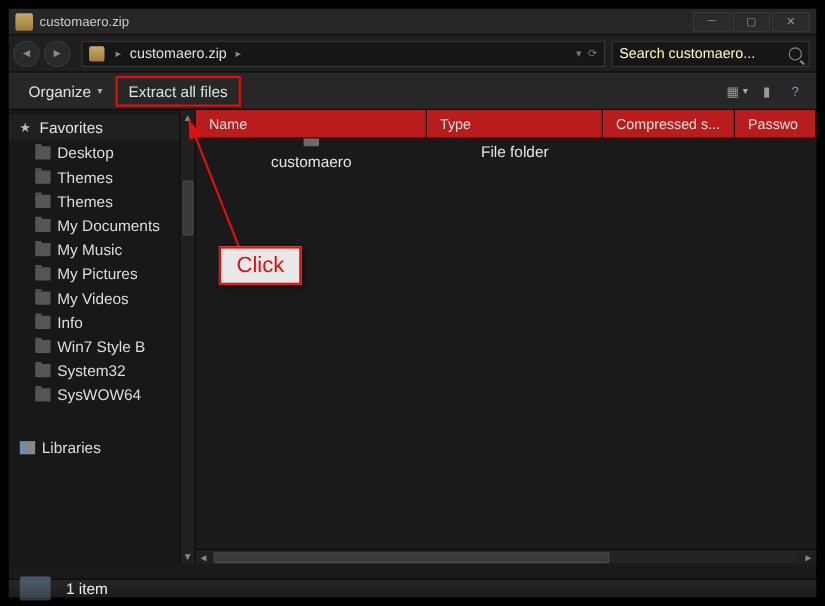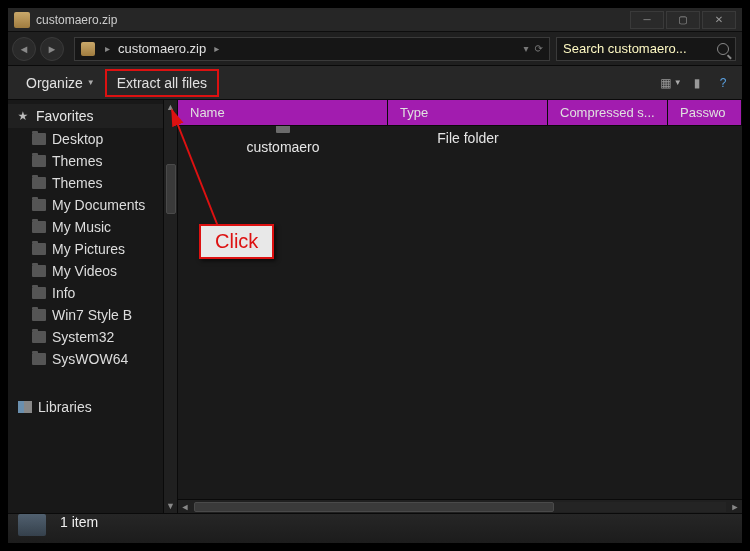--- a/index.html
+++ b/index.html
@@ -45,36 +45,36 @@
   .side-item { display:flex; align-items:center; gap:6px; padding:3px 6px 3px 24px; font-size:14px; color:#ddd; white-space:nowrap; overflow:hidden; text-overflow:ellipsis;}
   .f-icon { width:14px; height:12px; background:#555; border-radius:1px; flex-shrink:0; position:relative;}
   .f-icon::before{content:'';position:absolute;top:-2px;left:0;width:6px;height:2px;background:#555;border-radius:1px 1px 0 0;}
   .lib-icon{width:14px;height:12px;background:linear-gradient(90deg,#6a8fae 0%,#6a8fae 40%,#888 40%,#888 100%);flex-shrink:0;}
   
   .sb-scroll { width:14px; background:#202020; border-left:1px solid #0a0a0a; display:flex; flex-direction:column; align-items:center;}
   .sb-scroll .arrow{height:14px;color:#888;font-size:9px;display:flex;align-items:center;justify-content:center;width:100%;}
   .sb-scroll .thumb{margin-top:50px;width:10px;height:50px;background:#3a3a3a;border:1px solid #4a4a4a;border-radius:2px;}
 
   .main { flex:1; display:flex; flex-direction:column; background:#1a1a1a; position:relative;}
-  .col-headers { height:26px; display:flex; align-items:center; border-bottom:1px solid #0a0a0a; background:#a21caf; font-size:13px; color:#e0e0e0;}
+  .col-headers { height:26px; display:flex; align-items:center; border-bottom:1px solid #0a0a0a; background:#b91c1c; font-size:13px; color:#e0e0e0;}
   .col { padding:0 12px; border-right:1px solid #0a0a0a; height:100%; display:flex; align-items:center; overflow:hidden; white-space:nowrap;}
   .col.name{width:210px;} .col.type{width:160px;} .col.comp{width:120px;align-items:center;} .col.pass{flex:1;}
   .filelist { flex:1; overflow:auto; }
   .row { display:flex; align-items:center; height:24px; font-size:14px; color:#e5e5e5;}
   .cell { padding:0 12px; display:flex; align-items:center; gap:6px;flex-direction:column;}
   .cell.name{width:210px;} .cell.type{width:160px;} .cell.comp{width:120px;} .cell.pass{flex:1;}
   .folder-icon{width:14px;height:12px;background:#6b6b6b;border-radius:1px;position:relative;flex-shrink:0;}
   .folder-icon::before{content:'';position:absolute;top:-2px;left:0;width:6px;height:2px;background:#6b6b6b;border-radius:1px 1px 0 0;}
   .h-scroll{height:14px;background:#202020;border-top:1px solid #0a0a0a;display:flex;align-items:center;}
   .h-scroll .arrow{width:14px;color:#888;font-size:9px;text-align:center;}
   .h-scroll .track{flex:1;height:10px;background:#242424;position:relative;margin:0 2px;}
   .h-scroll .thumb{position:absolute;left:0;top:0;height:10px;width:360px;background:#3a3a3a;border:1px solid #4a4a4a;border-radius:2px;}
 
   
-  .status { position:absolute; bottom:0; left:0; right:0; height:30px; background:linear-gradient(#262626,#1c1c1c); border-top:1px solid #0a0a0a; display:flex; padding:0 10px; gap:14px;}
+  .status { position:absolute; bottom:0; left:0; right:0; height:17px; background:linear-gradient(#262626,#1c1c1c); border-top:1px solid #0a0a0a; display:flex; align-items:center; padding:0 10px; gap:14px;}
   .status-icon{width:28px;height:22px;background:linear-gradient(#6d87a0,#44576a);border-radius:2px;opacity:.6;}
   .status-text{font-size:14px;color:#eee;}
 
   
   .click-label { position:absolute; left:195px; top:220px; border:2px solid #d11; background:#e8e8e8; color:#d11; font-size:20px; padding:4px 14px; box-shadow: 2px 2px 4px rgba(0,0,0,.6); z-index:50; font-family: Arial, sans-serif;}
   svg.arrow-svg { position:absolute; left:0; top:0; z-index:49; pointer-events:none; }
 </style>
 </head>
 <body>
 

